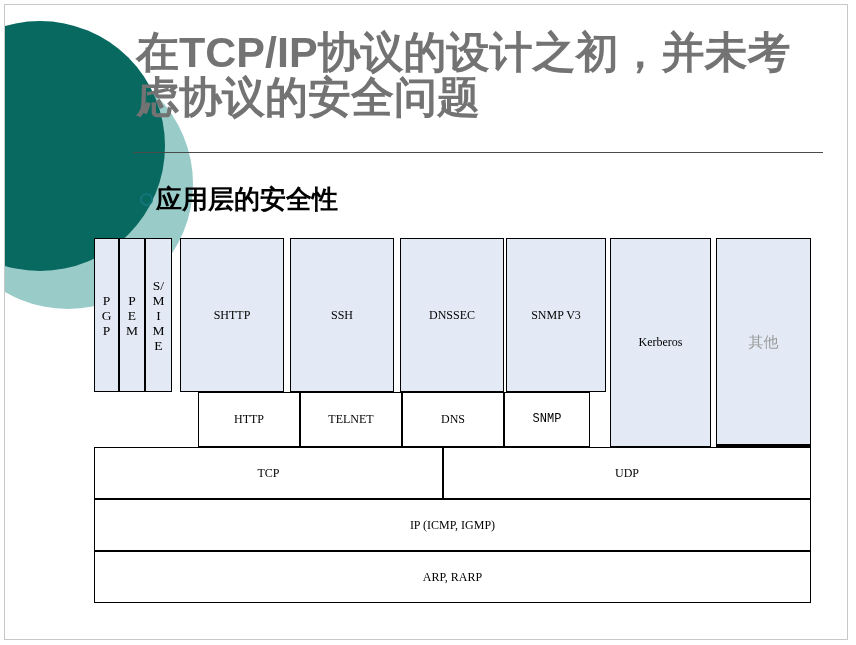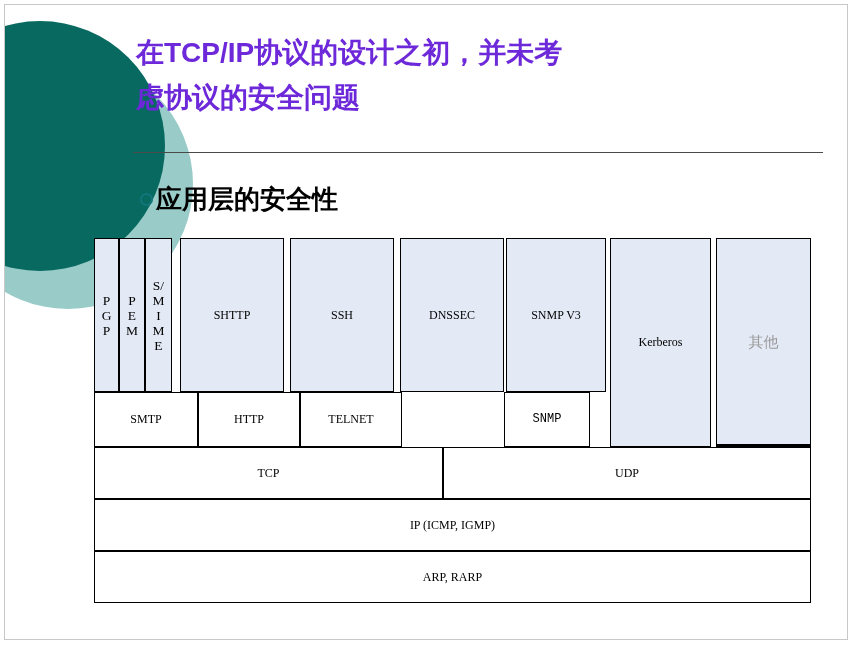--- a/index.html
+++ b/index.html
@@ -39,22 +39,22 @@
     left:-90px;top:16px;
     width:250px;height:250px;
     border-radius:50%;
     background:#07695f;
   }
   
   .title{
     position:absolute;
     left:136px;top:30px;
     width:690px;
-    color:#6d28d9;
-    font-size:28px;
+    color:#737373;
+    font-size:43px;
     font-weight:bold;
     line-height:45px;
     letter-spacing:0px;
   }
   .title-rule{
     position:absolute;
     left:133px;top:152px;
     width:690px;height:0;
     border-top:1px solid #4a4a4a;
   }
@@ -142,23 +142,23 @@
 M
 E</div>
     <div class="cell sec" style="left:86px;top:0px;width:104px;height:154px;">SHTTP</div>
     <div class="cell sec" style="left:196px;top:0px;width:104px;height:154px;">SSH</div>
     <div class="cell sec" style="left:306px;top:0px;width:104px;height:154px;">DNSSEC</div>
     <div class="cell sec" style="left:412px;top:0px;width:100px;height:154px;">SNMP V3</div>
 
     <div class="cell sec muted cjk" style="left:622px;top:0px;width:95px;height:209px;border-bottom-width:3px;">其他</div>
     <div class="cell sec" style="left:516px;top:0px;width:101px;height:209px;">Kerberos</div>
 
-    <div class="cell base" style="left:0px;top:154px;width:104px;height:55px;">SMTP</div>
     <div class="cell base" style="left:104px;top:154px;width:102px;height:55px;">HTTP</div>
     <div class="cell base" style="left:206px;top:154px;width:102px;height:55px;">TELNET</div>
+    <div class="cell base" style="left:308px;top:154px;width:102px;height:55px;">DNS</div>
     <div class="cell base" style="left:410px;top:154px;width:86px;height:55px;font-family:Liberation Mono, monospace;">SNMP</div>
 
     <div class="cell base" style="left:0px;top:209px;width:349px;height:52px;">TCP</div>
     <div class="cell base" style="left:349px;top:209px;width:368px;height:52px;">UDP</div>
 
     <div class="cell base" style="left:0px;top:261px;width:717px;height:52px;">IP (ICMP, IGMP)</div>
 
     <div class="cell base" style="left:0px;top:313px;width:717px;height:52px;">ARP, RARP</div>
 
   </div>

